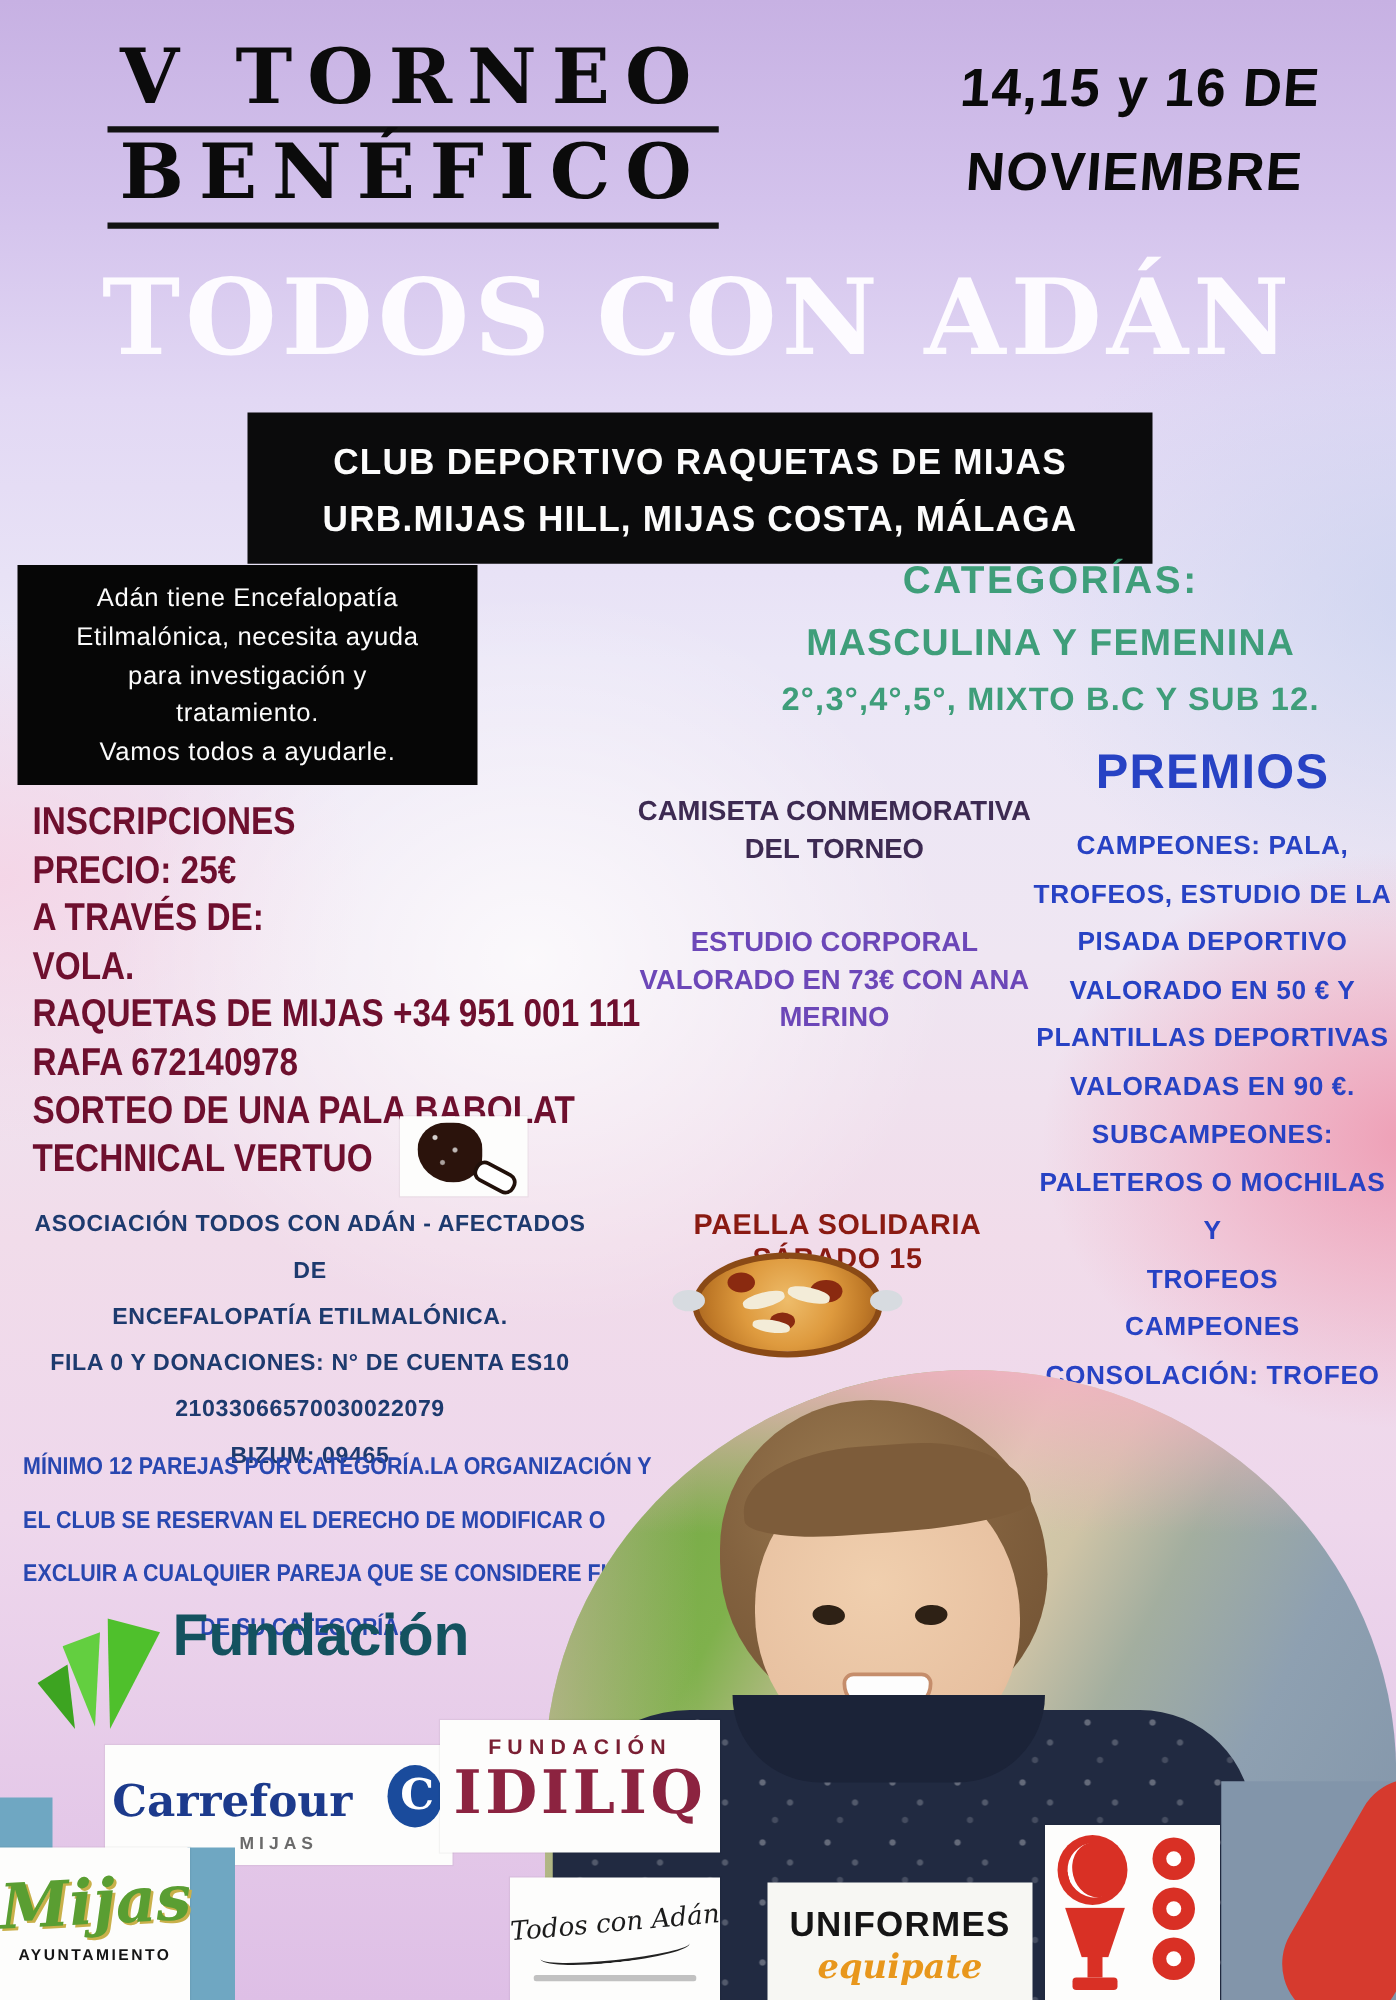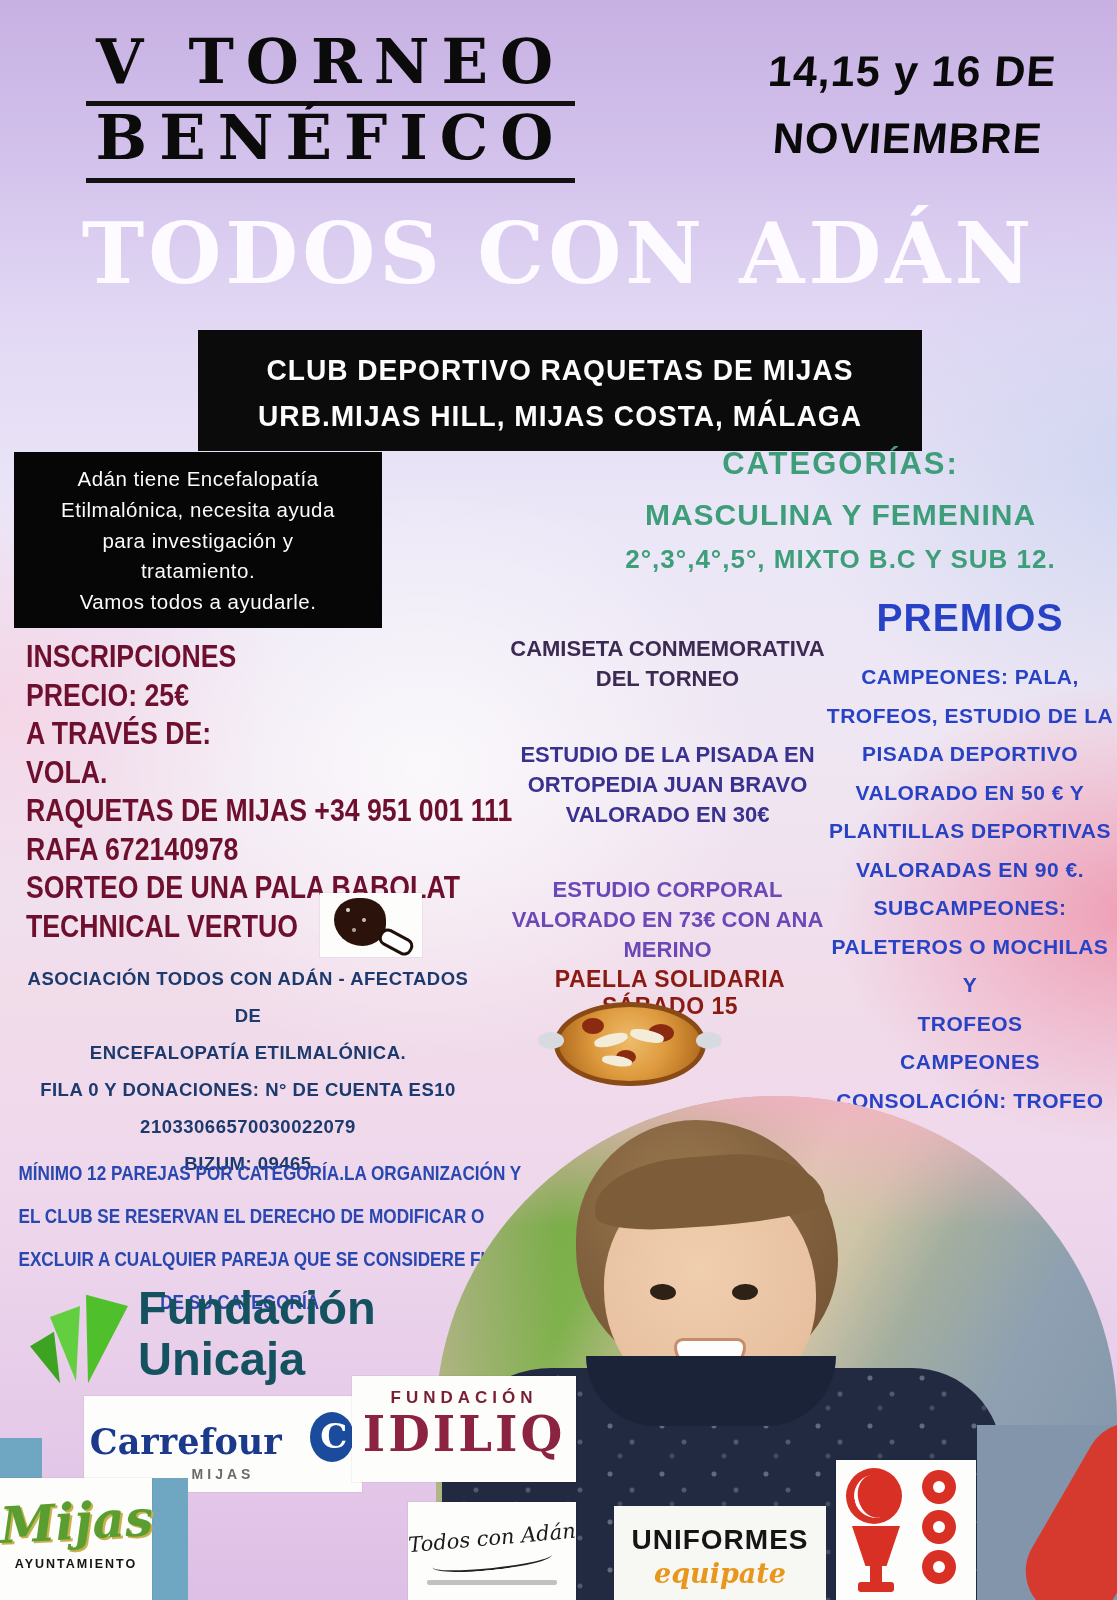--- a/index.html
+++ b/index.html
@@ -188,25 +188,20 @@
     <div class="c-h">CATEGORÍAS:</div>
     <div class="c-1">MASCULINA Y FEMENINA</div>
     <div class="c-2">2°,3°,4°,5°, MIXTO B.C Y SUB 12.</div>
   </div>
 
   <div class="abs welcome">
     <div class="w-i1">
       <div>CAMISETA CONMEMORATIVA</div>
       <div>DEL TORNEO</div>
     </div>
-    <div class="w-i2">
-      <div>ESTUDIO DE LA PISADA EN</div>
-      <div>ORTOPEDIA JUAN BRAVO</div>
-      <div>VALORADO EN 30€</div>
-    </div>
     <div class="w-i3">
       <div>ESTUDIO CORPORAL</div>
       <div>VALORADO EN 73€ CON ANA</div>
       <div>MERINO</div>
     </div>
   </div>
 
   <div class="abs premios">
     <div class="p-h">PREMIOS</div>
     <div class="p-l">CAMPEONES: PALA,</div>
@@ -266,21 +261,20 @@
   </div>
 
   <div class="abs unicaja">
     <div class="uni-fan">
       <i class="uni-f1"></i>
         <i class="uni-f2"></i>
         <i class="uni-f3"></i>
     </div>
     <div class="uni-text">
       <div>Fundación</div>
-      <div>Unicaja</div>
     </div>
   </div>
 
   <div class="abs photo">
     <div class="boy-hair"></div>
     <div class="boy-face"></div>
     <div class="boy-fringe"></div>
     <div class="boy-eye l"></div>
     <div class="boy-eye r"></div>
     <div class="boy-smile"></div>

